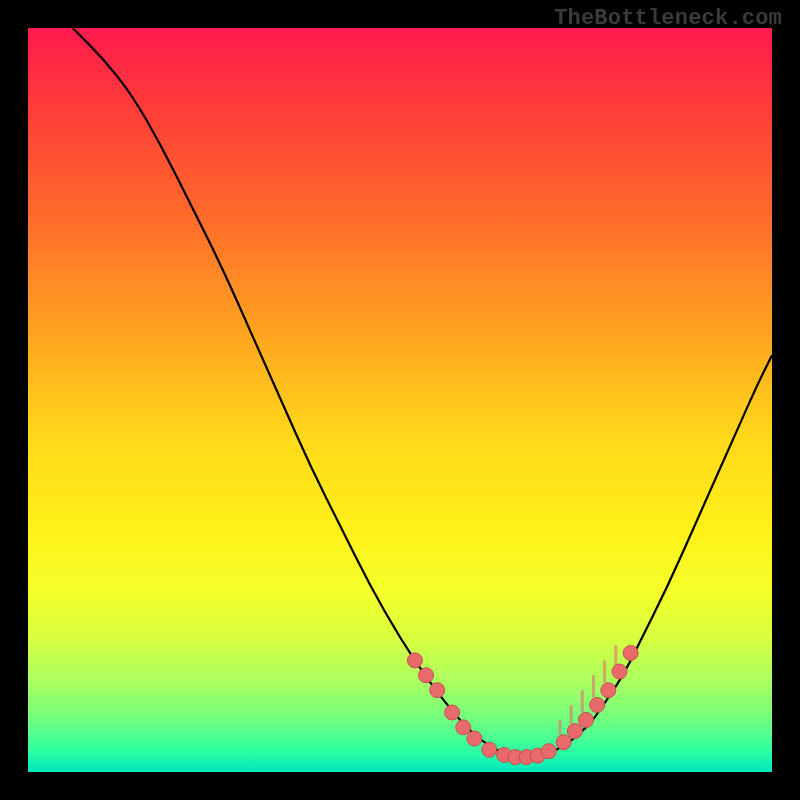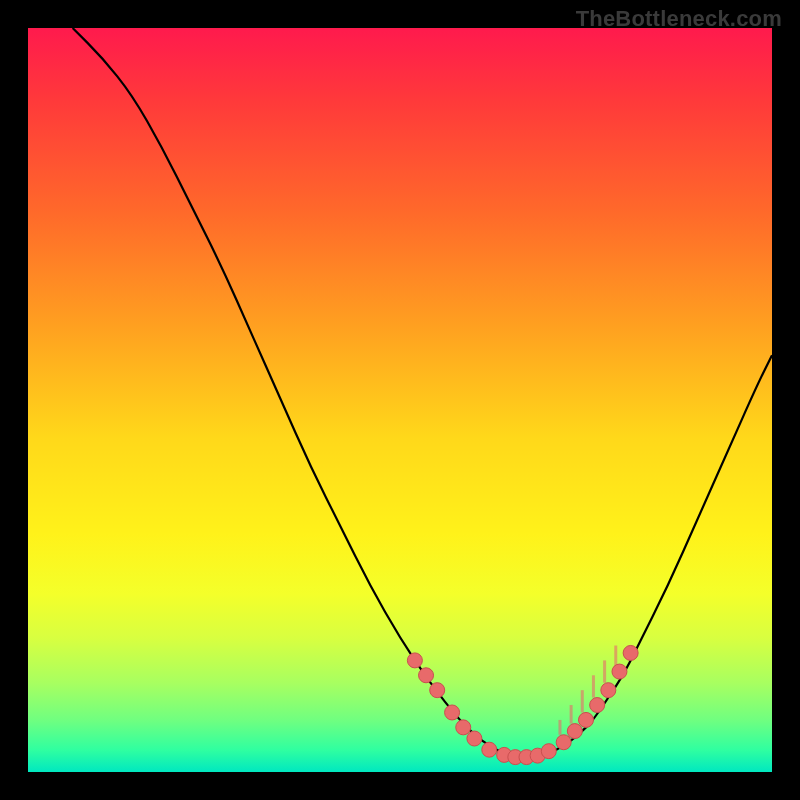--- a/index.html
+++ b/index.html
@@ -7,21 +7,21 @@
   .container {
     position: relative;
     width: 800px;
     height: 800px;
     background: #000;
   }
   .watermark {
     position: absolute;
     top: 6px;
     right: 18px;
-    font-family: Liberation Sans, sans-serif;
+    font-family: Liberation Mono, monospace;
     font-size: 22px;
     font-weight: 600;
     color: #3a3a3a;
     letter-spacing: 0.2px;
   }
   .plot-area {
     position: absolute;
     left: 28px;
     top: 28px;
     width: 744px;

